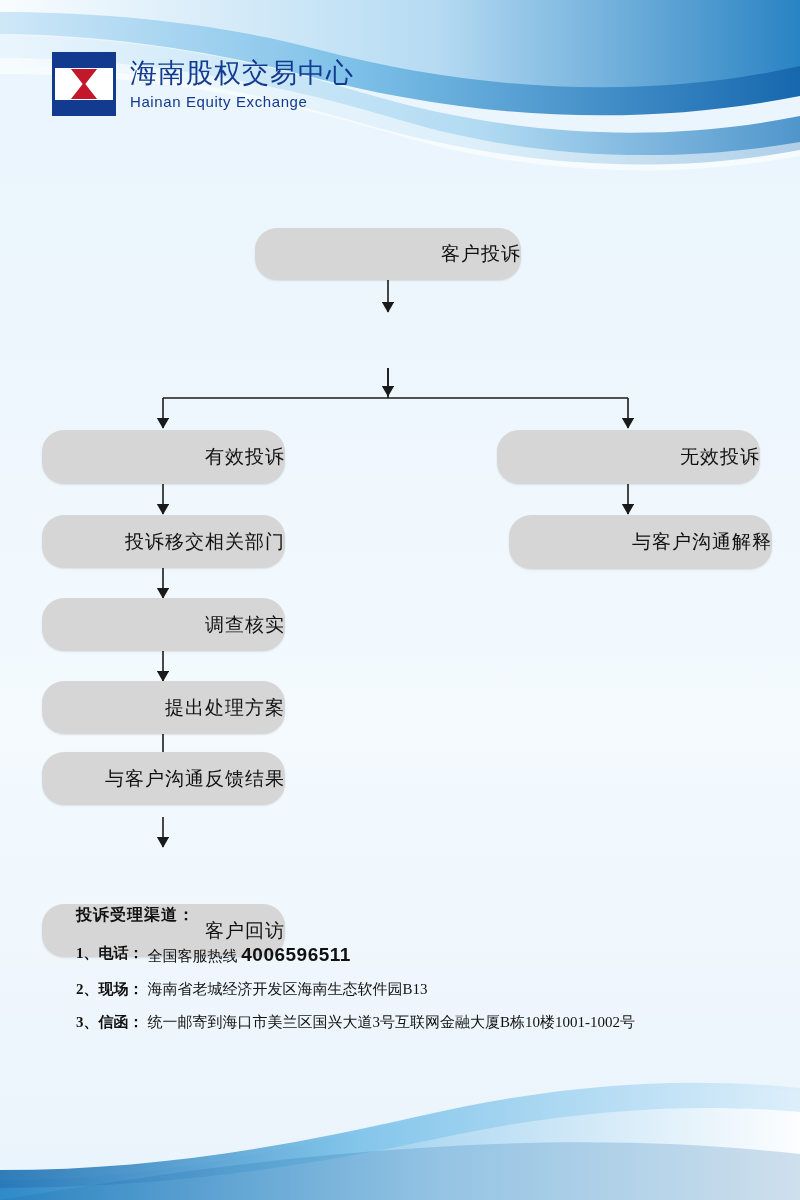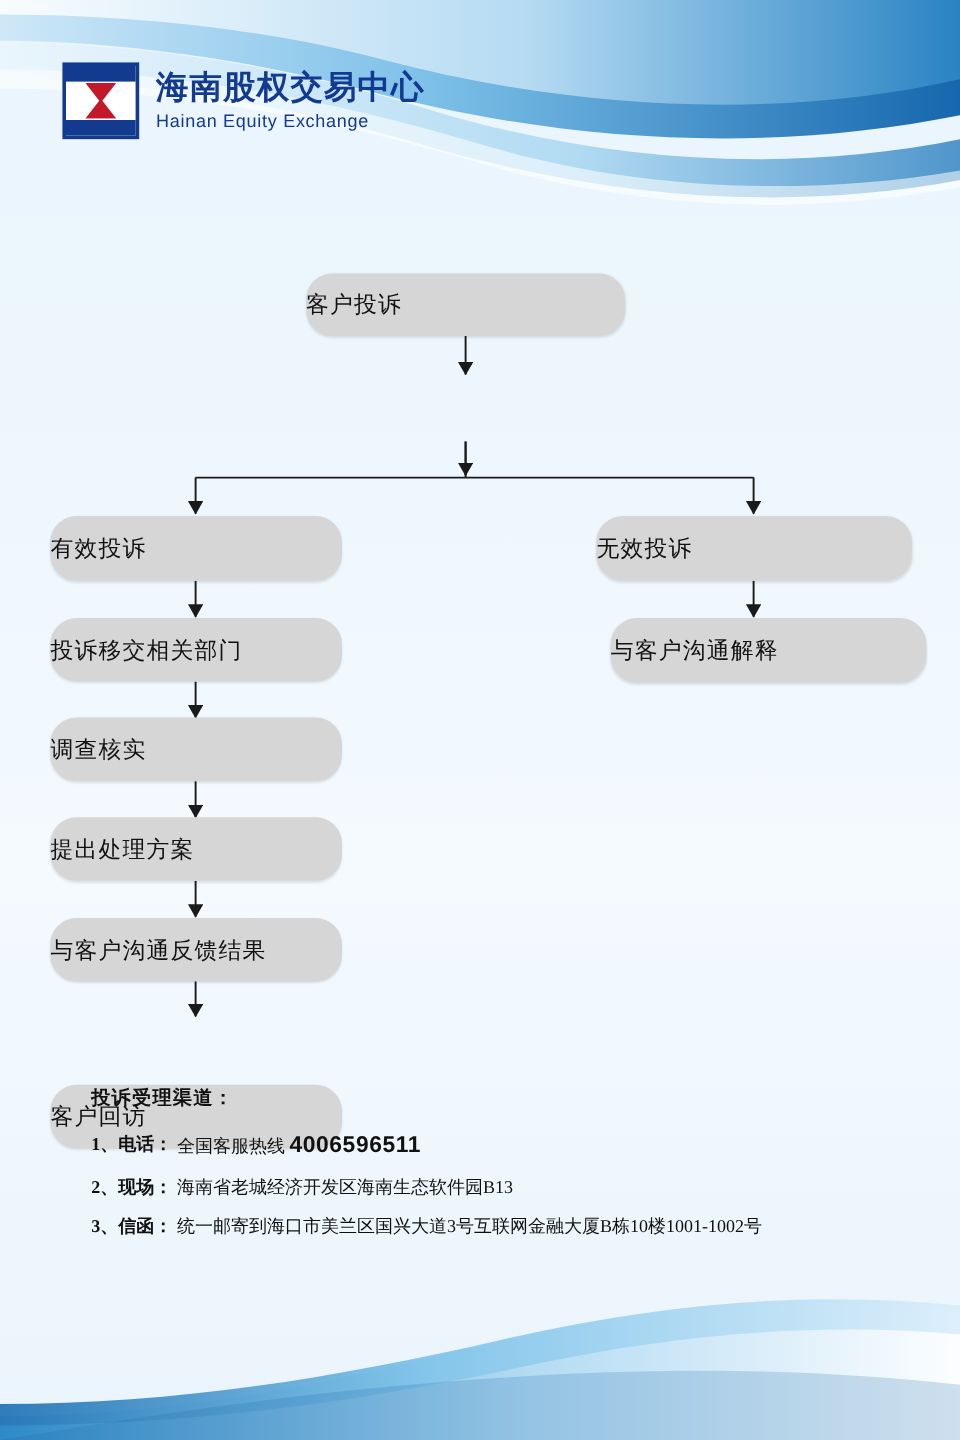--- a/index.html
+++ b/index.html
@@ -74,21 +74,21 @@
     clip-path: polygon(0 0, 100% 0, 55% 50%, 100% 100%, 0 100%, 45% 50%);
   }
   .logo-text {
     display: flex;
     flex-direction: column;
     justify-content: center;
     line-height: 1;
   }
   .logo-cn {
     font-size: 27px;
-    font-weight: bold;
+    font-weight: normal;
     color: #123a8f;
     letter-spacing: 1px;
     font-family: "Liberation Sans", sans-serif;
   }
   .logo-en {
     margin-top: 7px;
     font-size: 15px;
     color: #123a8f;
     letter-spacing: 0.6px;
     font-family: "Liberation Sans", sans-serif;
@@ -121,21 +121,21 @@
   .node {
     position: absolute;
     box-sizing: border-box;
     background: #d6d6d6;
     border-radius: 22px;
     color: #111;
     font-family: "Liberation Serif", serif;
     font-size: 19px;
     display: flex;
     align-items: center;
-    justify-content: flex-start;
+    justify-content: flex-end;
     text-align: center;
     letter-spacing: 1px;
     box-shadow: 0 1px 2px rgba(0,0,0,0.10);
   }
   .arrows {
     position: absolute;
     left: 0; top: 0;
     width: 800px; height: 680px;
     pointer-events: none;
   }
@@ -284,21 +284,21 @@
     </div>
 
     <div class="node" style="left:42px; top:380px; width:243px; height:53px;">
       <span>调查核实</span>
     </div>
 
     <div class="node" style="left:42px; top:463px; width:243px; height:53px;">
       <span>提出处理方案</span>
     </div>
 
-    <div class="node" style="left:42px; top:547px; width:243px; height:53px;">
+    <div class="node" style="left:42px; top:534px; width:243px; height:53px;">
       <span>与客户沟通反馈结果</span>
     </div>
 
     <div class="node" style="left:42px; top:642px; width:243px; height:53px;margin-top:44px;">
       <span>客户回访</span>
     </div>
   </div>
 
   <div class="channels">
     <div class="channels-title">投诉受理渠道：</div>

